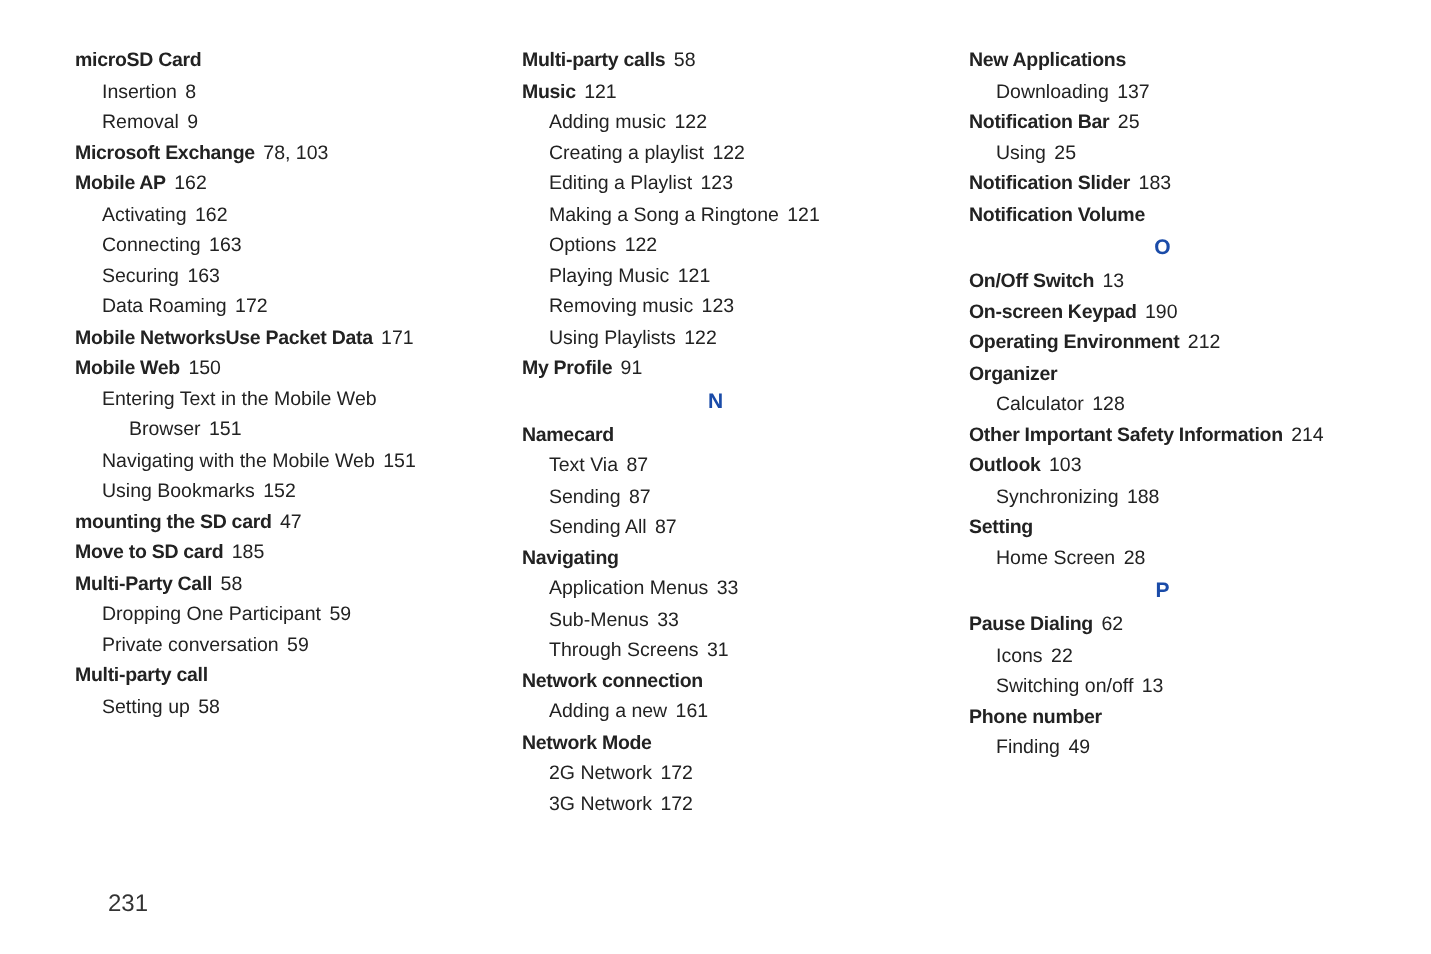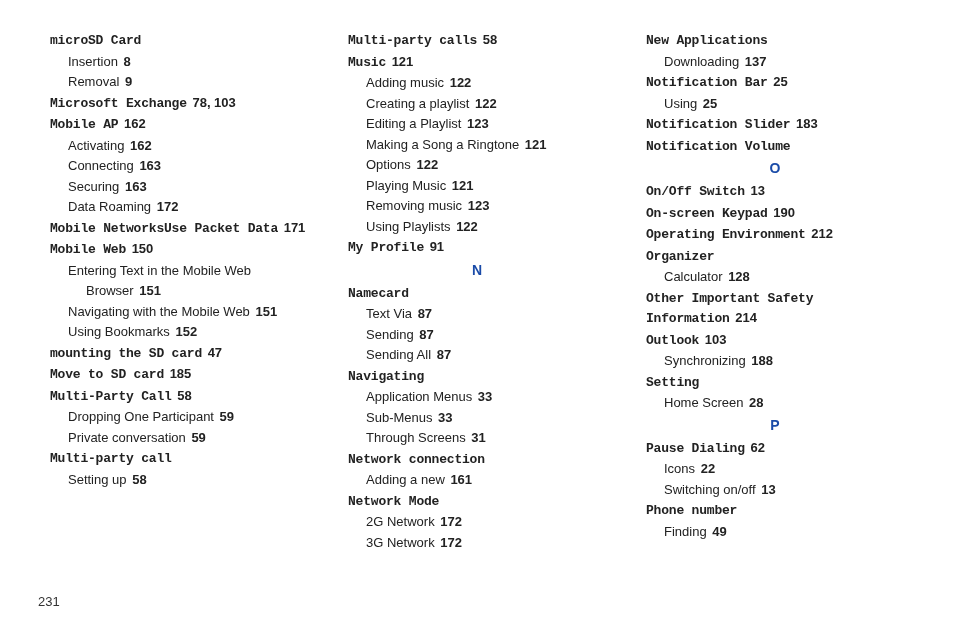--- a/index.html
+++ b/index.html
@@ -20,34 +20,34 @@
   .col {
     flex: 1;
     font-size: 13px;
     line-height: 1.5;
     color: #222;
   }
   .entry { margin-bottom: 1px; }
   .lvl-0 { padding-left: 0; }
   .lvl-1 { padding-left: 18px; }
   .lvl-2 { padding-left: 36px; }
-  .b { font-weight: bold; letter-spacing: -0.2px; font-family: Liberation Mono, monospace; }
-  .pg { font-weight: bold; margin-left: 2px; }
+  .b { font-weight: bold; letter-spacing: -0.2px; }
+  .pg { font-weight: normal; margin-left: 2px; }
   .section-letter {
     text-align: center;
     color: #1a4ba8;
     font-weight: bold;
     font-size: 14px;
     margin: 2px 0 2px 0;
   }
   .page-num {
     position: absolute;
-    left: 38px;
+    left: 72px;
     top: 594px;
-    font-size: 13px;
+    font-size: 16px;
     color: #333;
   }
 </style>
 </head>
 <body>
 
 <div class="page">
   <div class="col" id="col0">
       <div class="entry lvl-0"><span class="b">microSD Card</span></div>
       <div class="entry lvl-1"><span>Insertion</span><span class="pg"> 8</span></div>

